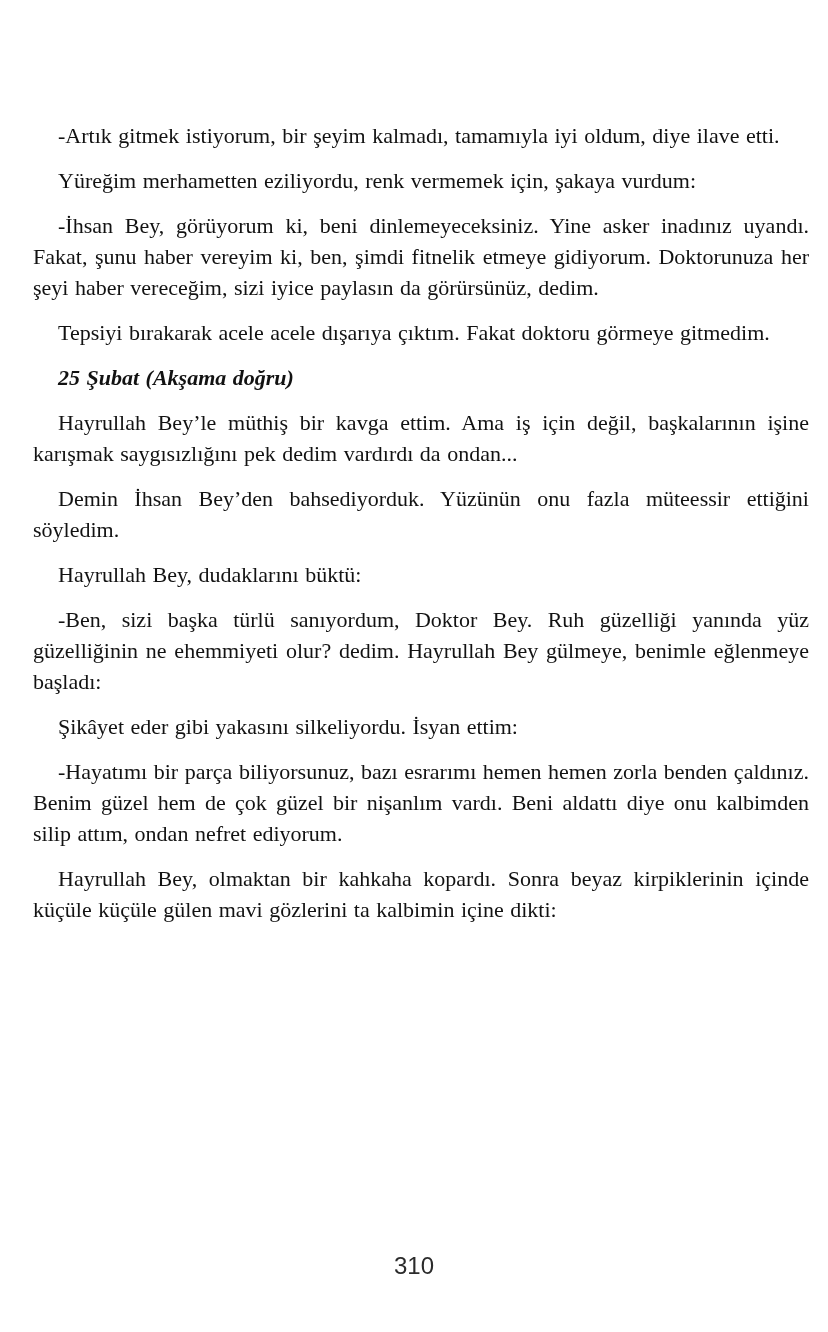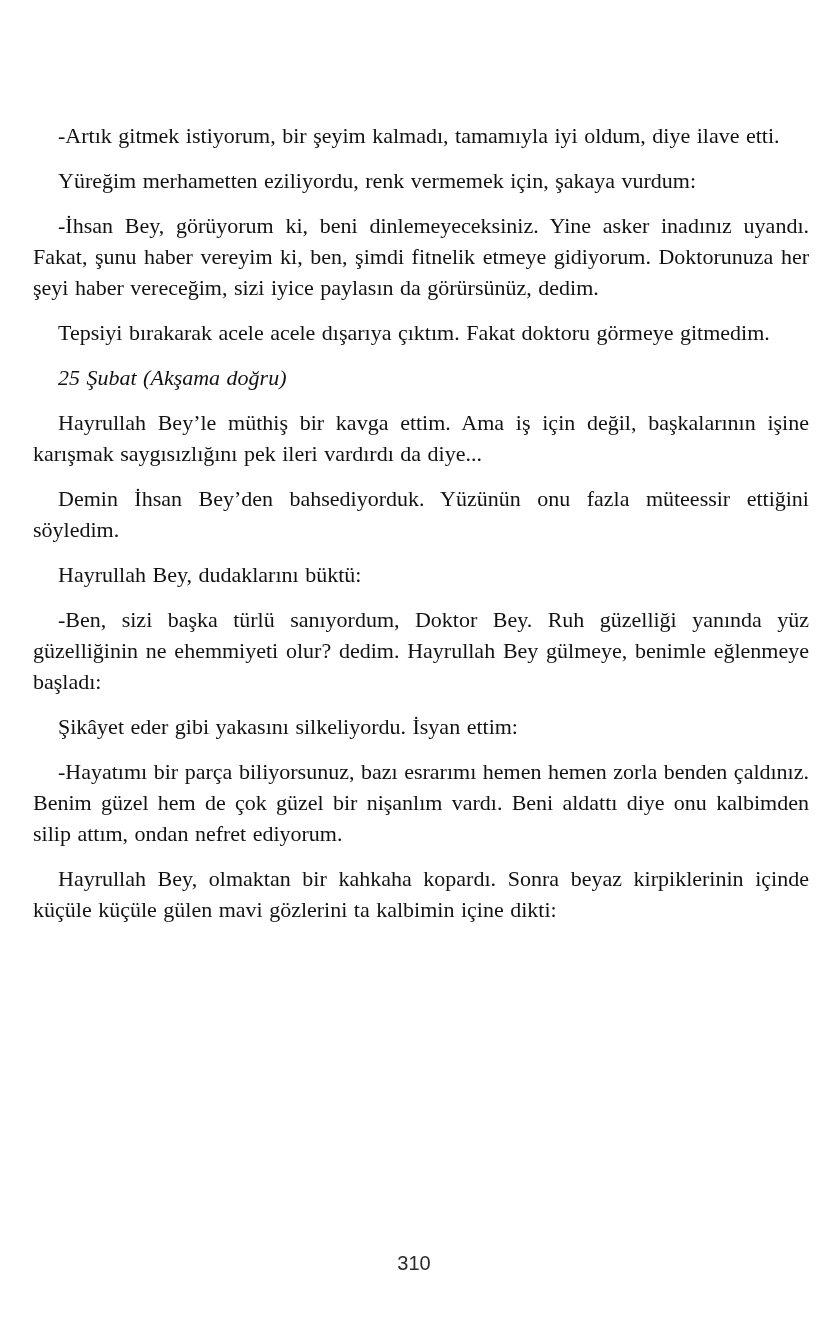--- a/index.html
+++ b/index.html
@@ -20,48 +20,48 @@
   }
   .para {
     margin: 0 0 14px 0;
     font-size: 22px;
     line-height: 31px;
     text-align: justify;
     text-indent: 25px;
     word-spacing: 1px;
   }
   .para.heading {
-    font-weight: normal;
+    font-weight: bold;
     font-style: italic;
     text-align: left;
   }
   .page-number {
     position: absolute;
     left: 0;
     right: 0;
     top: 1252px;
     text-align: center;
     font-family: "Liberation Sans", "DejaVu Sans", sans-serif;
-    font-size: 20px;
+    font-size: 24px;
     color: #2b2b2b;
   }
 </style>
 </head>
 <body>
 
 <div class="page">
 
   <p class="para">-Artık gitmek istiyorum, bir şeyim kalmadı, tamamıyla iyi oldum, diye ilave etti.</p>
   <p class="para">Yüreğim merhametten eziliyordu, renk vermemek için, şakaya vurdum:</p>
   <p class="para">-İhsan Bey, görüyorum ki, beni dinlemeyeceksiniz. Yine asker inadınız uyandı. Fakat, şunu haber vereyim ki, ben, şimdi fitnelik etmeye gidiyorum. Doktorunuza her şeyi haber vereceğim, sizi iyice paylasın da görürsünüz, dedim.</p>
   <p class="para">Tepsiyi bırakarak acele acele dışarıya çıktım. Fakat doktoru görmeye gitmedim.</p>
 
   <p class="para heading">25 Şubat (Akşama doğru)</p>
 
-  <p class="para">Hayrullah Bey’le müthiş bir kavga ettim. Ama iş için değil, başkalarının işine karışmak saygısızlığını pek ileri vardırdı da diye...</p>
+  <p class="para">Hayrullah Bey’le müthiş bir kavga ettim. Ama iş için değil, başkalarının işine karışmak saygısızlığını pek dedim vardırdı da ondan...</p>
   <p class="para">Demin İhsan Bey’den bahsediyorduk. Yüzünün onu fazla müteessir ettiğini söyledim.</p>
   <p class="para">Hayrullah Bey, dudaklarını büktü:</p>
   <p class="para">-Ben, sizi başka türlü sanıyordum, Doktor Bey. Ruh güzelliği yanında yüz güzelliğinin ne ehemmiyeti olur? dedim. Hayrullah Bey gülmeye, benimle eğlenmeye başladı:</p>
   <p class="para">Şikâyet eder gibi yakasını silkeliyordu. İsyan ettim:</p>
   <p class="para">-Hayatımı bir parça biliyorsunuz, bazı esrarımı hemen hemen zorla benden çaldınız. Benim güzel hem de çok güzel bir nişanlım vardı. Beni aldattı diye onu kalbimden silip attım, ondan nefret ediyorum.</p>
   <p class="para">Hayrullah Bey, olmaktan bir kahkaha kopardı. Sonra beyaz kirpiklerinin içinde küçüle küçüle gülen mavi gözlerini ta kalbimin içine dikti:</p>
 
   <div class="page-number">310</div>
 
 </div>

